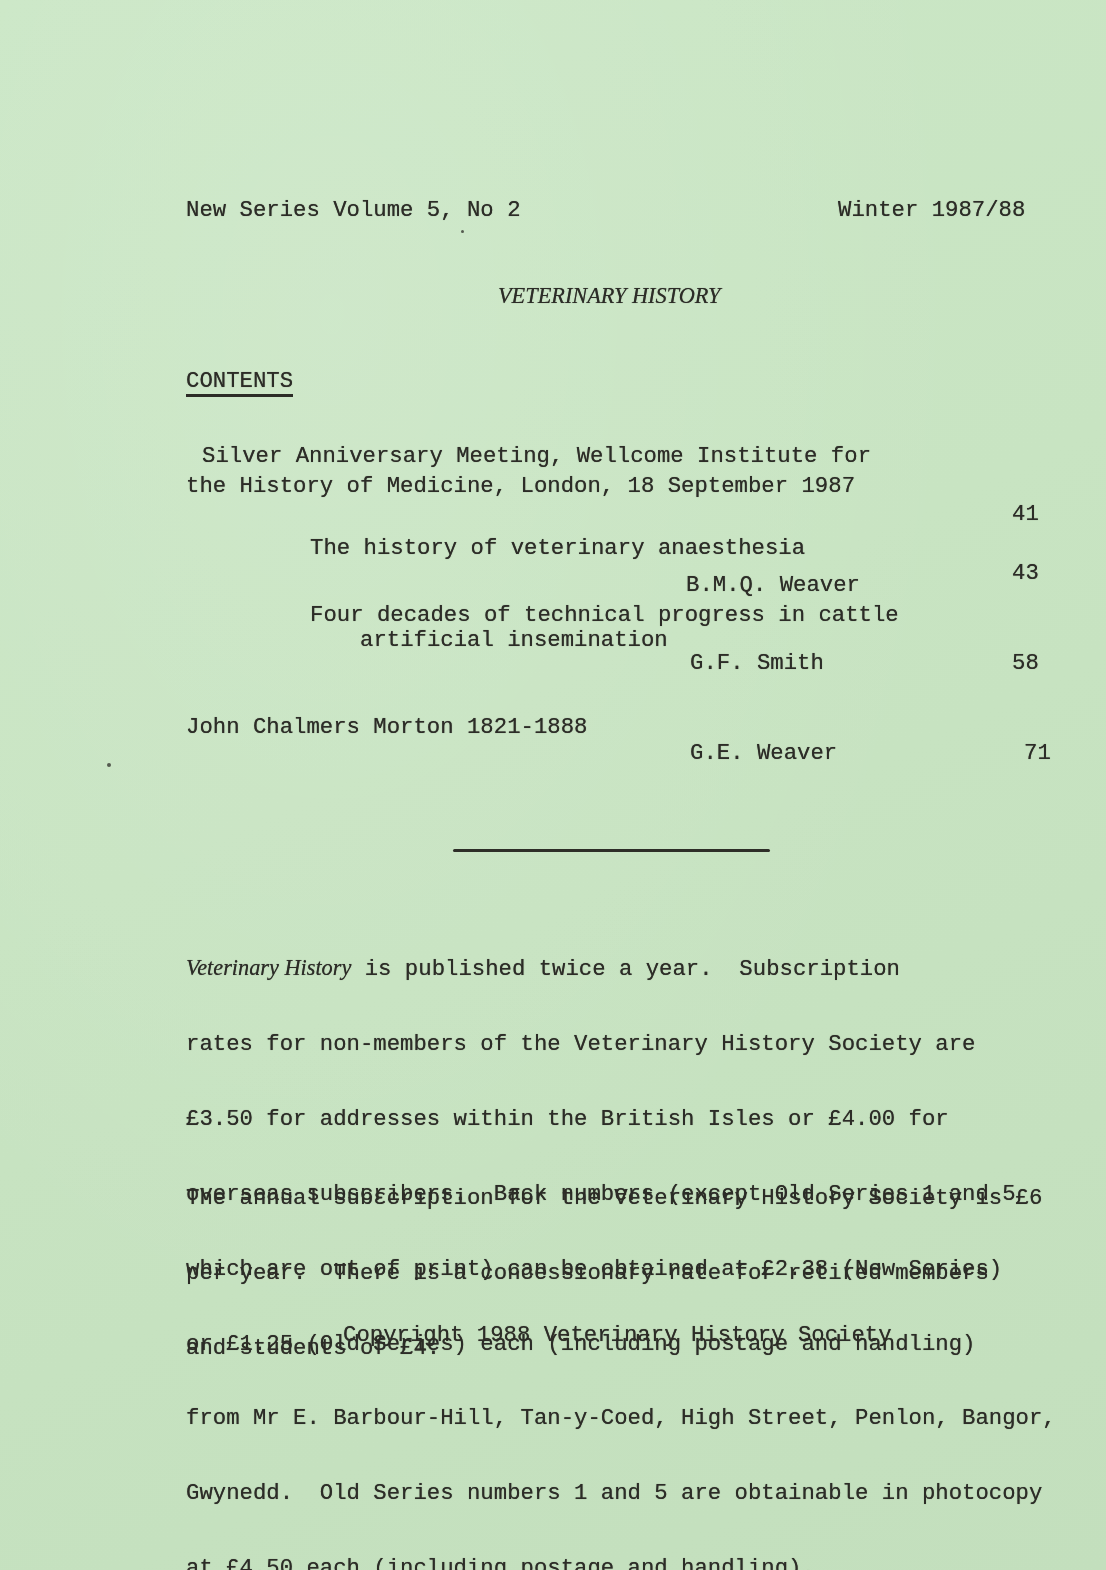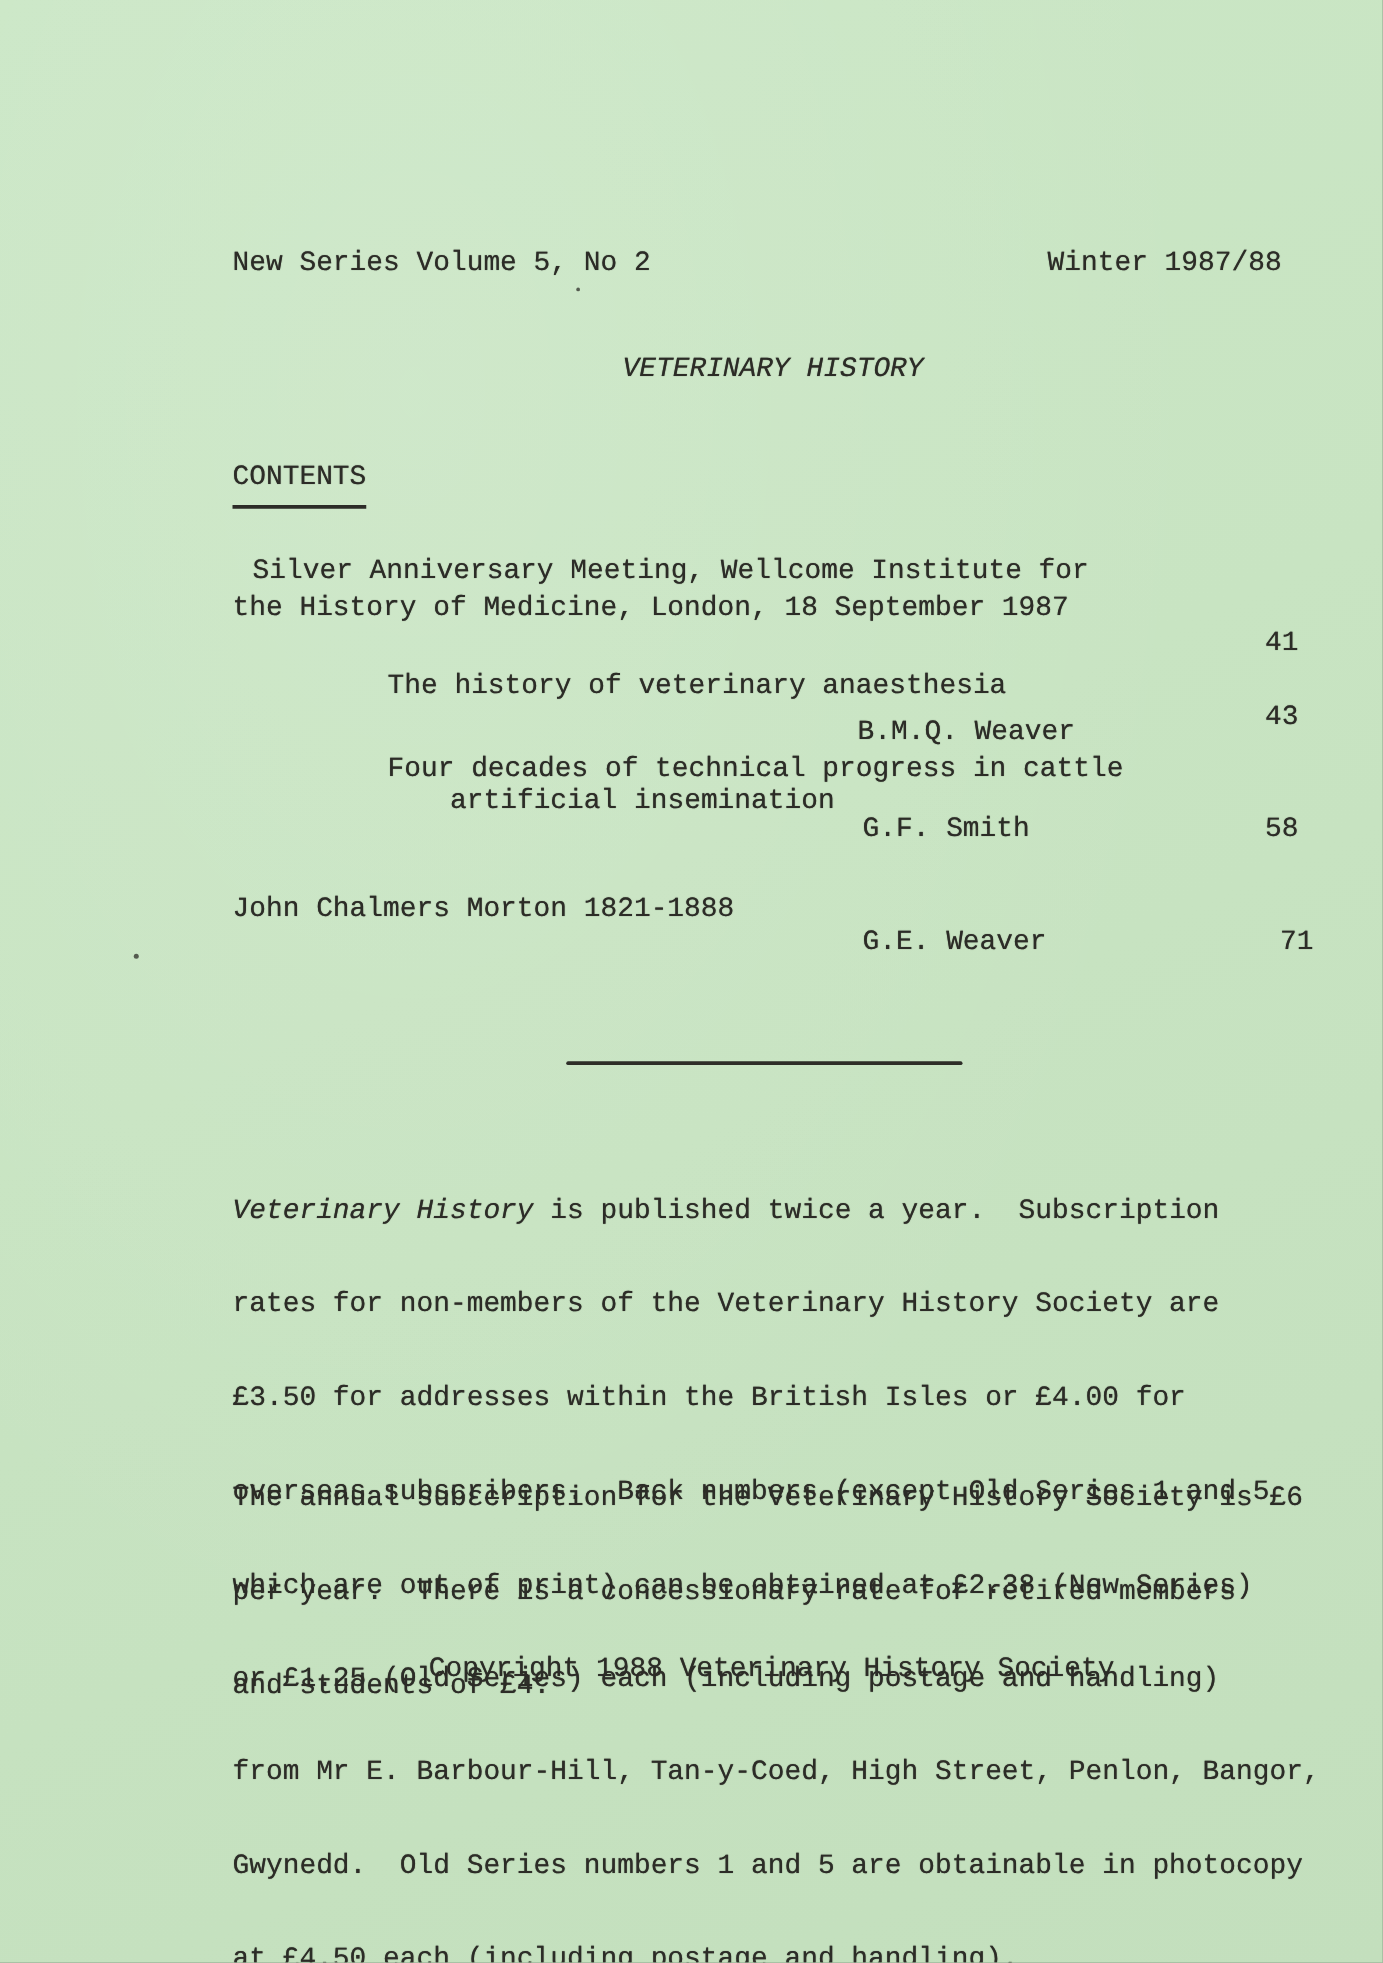--- a/index.html
+++ b/index.html
@@ -22,24 +22,24 @@
   }
   .t {
     position: absolute;
     white-space: pre;
     line-height: 25px;
   }
   .para .line {
     white-space: pre;
     line-height: 24.9px;
   }
-  .italic { font-style: italic; }
+  .italic { font-style: italic; font-family: Liberation Serif, serif; }
   .contents-heading {
     border-bottom: 3px solid #2c2c27;
-    padding-bottom: 10px;
+    padding-bottom: 0;
   }
   .divider {
     position: absolute;
     left: 453px;
     top: 849px;
     width: 317px;
     height: 3px;
     background: #2e2e28;
     border-radius: 2px;
   }

